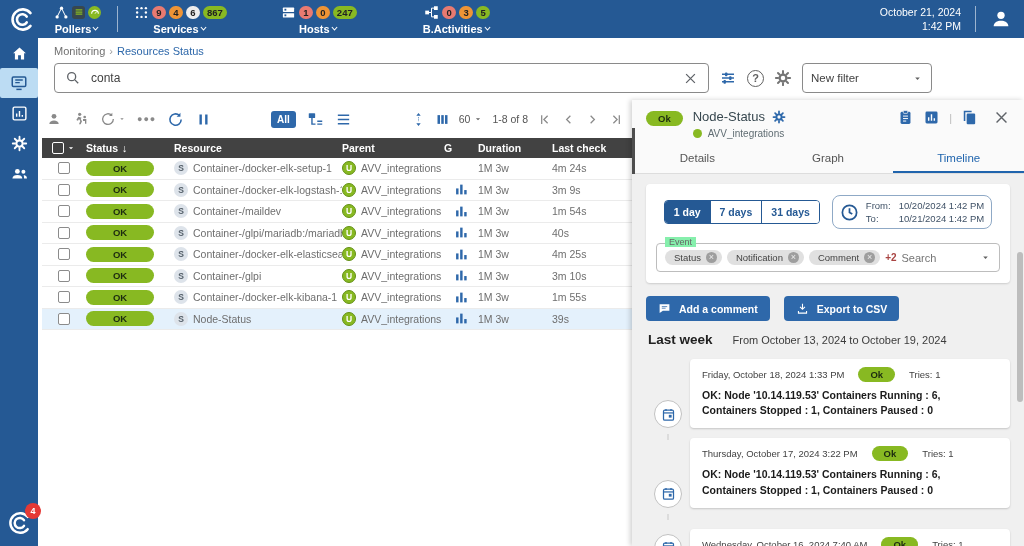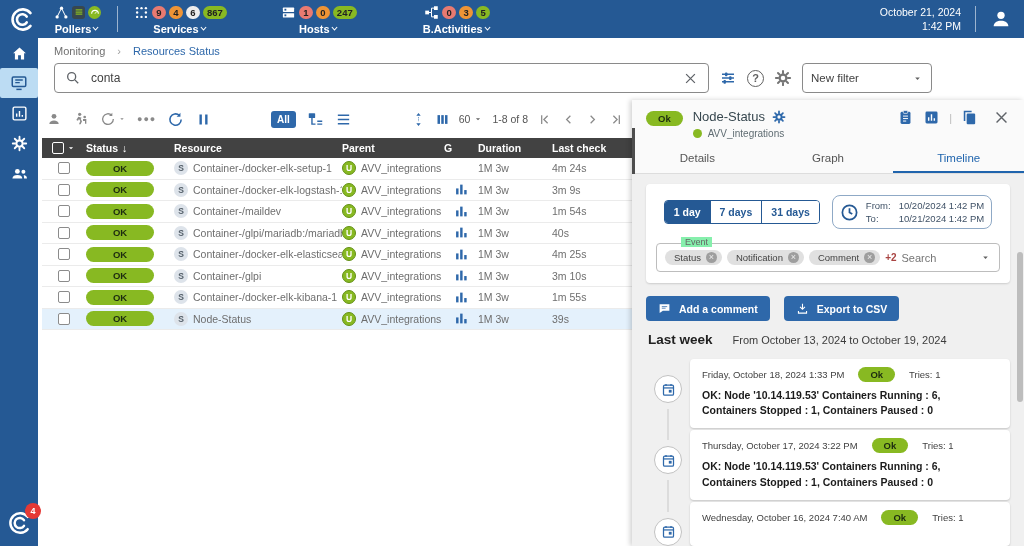--- a/index.html
+++ b/index.html
@@ -24,21 +24,21 @@
   
   .shell { display:flex; height:508px; }
   .sidebar { width:38px; background:#255994; position:relative; flex-shrink:0; }
   .sb-item { height:30px; display:flex; align-items:center; justify-content:center; color:#fff; cursor:pointer; }
   .sb-item.active { background:#bcdcf3; color:#255994; border-radius:2px; }
   .sb-logo { position:absolute; bottom:10px; left:50%; transform:translateX(-50%); }
   .sb-badge { position:absolute; top:-7px; right:-9px; background:#e53935; color:#fff; font-size:9px; font-weight:bold; min-width:16px; height:16px; border-radius:9px; display:flex; align-items:center; justify-content:center; padding:0 3px; }
 
   
   .content { flex:1; display:flex; flex-direction:column; min-width:0; }
-  .breadcrumb { height:24px; display:flex; align-items:center; gap:12px; padding:2px 16px 0; font-size:11px; }
+  .breadcrumb { height:24px; display:flex; align-items:center; gap:4px; padding:2px 16px 0; font-size:11px; }
   .bc-sec { color:#707070; cursor:pointer; }
   .bc-sep { color:#9e9e9e; }
   .bc-page { color:#2e68aa; cursor:pointer; }
   .searchrow { height:38px; display:flex; align-items:center; gap:10px; padding:0 16px 6px; }
   .search-box { width:655px; height:30px; border:1px solid #8a8a8a; border-radius:4px; display:flex; align-items:center; padding:0 10px; gap:10px; background:#fff; }
   .search-box input { border:none; outline:none; flex:1; font-size:12px; color:#424242; font-family:inherit; background:transparent; }
   .icon-btn { display:flex; align-items:center; justify-content:center; cursor:pointer; }
   .help-circ { width:17px; height:17px; border:1.5px solid #616161; border-radius:50%; color:#616161; font-size:11px; font-weight:bold; display:flex; align-items:center; justify-content:center; cursor:pointer; }
   .newfilter { width:130px; height:30px; border:1px solid #8a8a8a; border-radius:4px; display:flex; align-items:center; justify-content:space-between; padding:0 8px; font-size:11.5px; color:#424242; cursor:pointer; }
 
@@ -85,32 +85,32 @@
   .p-scroll { flex:1; overflow:hidden; padding:10px 14px; position:relative; }
   .card { background:#fff; border-radius:4px; padding:11px 10px; box-shadow:0 1px 2px rgba(0,0,0,.15); }
   .period-row { display:flex; gap:12px; align-items:center; justify-content:center; }
   .pgroup { display:flex; border:1px solid #255994; border-radius:4px; overflow:hidden; }
   .pbtn { padding:5px 9px; font-size:10.5px; font-weight:bold; color:#255994; background:#fff; border-right:1px solid #255994; cursor:pointer; white-space:nowrap; }
   .pbtn:last-child { border-right:none; }
   .pbtn.active { background:#255994; color:#fff; }
   .rangebox { border:1px solid #8fa9c6; border-radius:8px; display:flex; align-items:center; gap:7px; padding:4px 7px; color:#3f5166; font-size:9.5px; cursor:pointer; }
   .range-grid { display:grid; grid-template-columns:auto auto; gap:2px 8px; white-space:nowrap; }
   .event-field { border:1px solid #bdbdbd; border-radius:4px; margin-top:14px; padding:6px 8px; position:relative; display:flex; align-items:center; gap:5px; background:#fff; }
-  .event-legend { position:absolute; top:-7px; left:8px; background:#86efac; padding:0 4px; font-size:9px; color:#666;margin-left:16px; }
+  .event-legend { position:absolute; top:-7px; left:8px; background:#86efac; padding:0 4px; font-size:9px; color:#666; }
   .chips { display:inline-flex; gap:5px; align-items:center; }
   .chip-gray { background:#e0e0e0; border-radius:10px; font-size:9.5px; color:#424242; padding:2px 5px 2px 9px; display:inline-flex; align-items:center; gap:5px; cursor:pointer; }
   .chip-x { width:11px; height:11px; border-radius:50%; background:#9e9e9e; color:#ececec; font-size:9px; line-height:1; display:inline-flex; align-items:center; justify-content:center; cursor:pointer; }
   .more { font-size:10px; font-weight:bold; color:#a94442; }
   .event-search { flex:1; border:none; outline:none; font-size:11px; color:#424242; min-width:30px; font-family:inherit; }
   .actions { display:flex; gap:14px; margin:13px 0 11px; }
   .btn-blue { background:#2e68aa; color:#fff; border:none; border-radius:4px; font-size:10.5px; font-weight:bold; padding:6px 12px; display:inline-flex; align-items:center; gap:8px; font-family:inherit; cursor:pointer; }
   .lastweek { display:flex; align-items:baseline; gap:20px; margin:4px 0 12px 2px; }
   .lw-title { font-size:13.5px; font-weight:bold; color:#212121; }
   .lw-range { font-size:11px; color:#3c3c3c; }
-  .ev { display:flex; margin-bottom:2px; }
+  .ev { display:flex; margin-bottom:10px;align-items:flex-end; }
   .ev-rail { width:44px; position:relative; flex-shrink:0; }
   .ev-circ { width:28px; height:28px; border:1.5px solid #c2c2c2; border-radius:50%; background:#fff; display:flex; align-items:center; justify-content:center; margin:16px auto 0; }
   .ev:not(:last-child) .ev-rail::after { content:""; position:absolute; left:50%; top:50px; bottom:-12px; width:2px; background:#dcdcdc; transform:translateX(-50%); }
   .ev-card { flex:1; background:#fff; border-radius:4px; box-shadow:0 1px 2px rgba(0,0,0,.18); padding:8px 12px 10px; }
   .ev-meta { display:flex; align-items:center; gap:14px; font-size:9.5px; color:#424242; }
   .ev-msg { margin-top:6px; font-size:10.5px; font-weight:bold; color:#1b1b1b; line-height:1.45; }
   .scroll-thumb { position:absolute; right:1px; top:78px; width:6px; height:150px; background:#bdbdbd; border-radius:3px; cursor:pointer; }
 </style>
 </head>
 <body>

